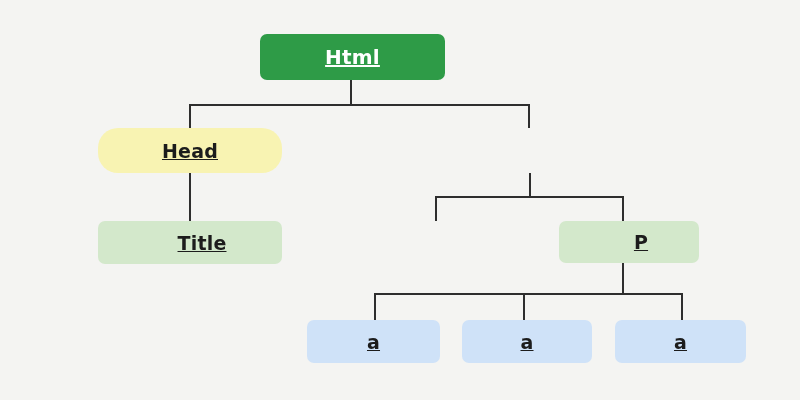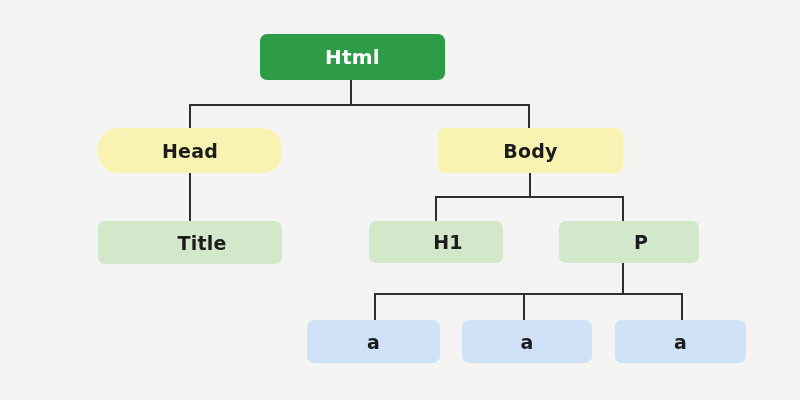--- a/index.html
+++ b/index.html
@@ -24,20 +24,21 @@
     position: absolute;
     display: flex;
     align-items: center;
     justify-content: center;
     border-radius: 7px;
     font-weight: bold;
     font-size: 19px;
     color: #1c1c1c;
     letter-spacing: 0.2px;
     box-sizing: border-box;
+    text-decoration: underline;
   }
   .node-root {
     background: #2e9b47;
     color: #ffffff;
     font-size: 20px;
   }
   .node-yellow { background: #f8f3b2; }
   .node-green  { background: #d3e8cb; padding-left: 24px; }
   .node-blue   { background: #cfe2f8; }
   .line {
@@ -65,25 +66,23 @@
   <div class="line" style="left:622px; top:263px; width:2px;  height:32px;"></div>
   <div class="line" style="left:374px; top:293px; width:309px; height:2px;"></div>
   <div class="line" style="left:374px; top:293px; width:2px;  height:27px;"></div>
   <div class="line" style="left:523px; top:293px; width:2px;  height:27px;"></div>
   <div class="line" style="left:681px; top:293px; width:2px;  height:27px;"></div>
 
   <div class="node node-root" style="left:260px; top:34px;  width:185px; height:46px;">Html</div>
 
   <div class="node node-yellow" style="left:98px;  top:128px; width:184px; height:45px;border-radius:20px;">Head</div>
 
-  <div class="node node-yellow" style="left:438px; top:128px; width:185px; height:45px;">Body</div>
 
   <div class="node node-green" style="left:98px;  top:221px; width:184px; height:43px;">Title</div>
 
-  <div class="node node-green" style="left:369px; top:221px; width:134px; height:42px;">H1</div>
 
   <div class="node node-green" style="left:559px; top:221px; width:140px; height:42px;">P</div>
 
   <div class="node node-blue" style="left:307px; top:320px; width:133px; height:43px;">a</div>
 
   <div class="node node-blue" style="left:462px; top:320px; width:130px; height:43px;">a</div>
 
   <div class="node node-blue" style="left:615px; top:320px; width:131px; height:43px;">a</div>
 
 </div>

